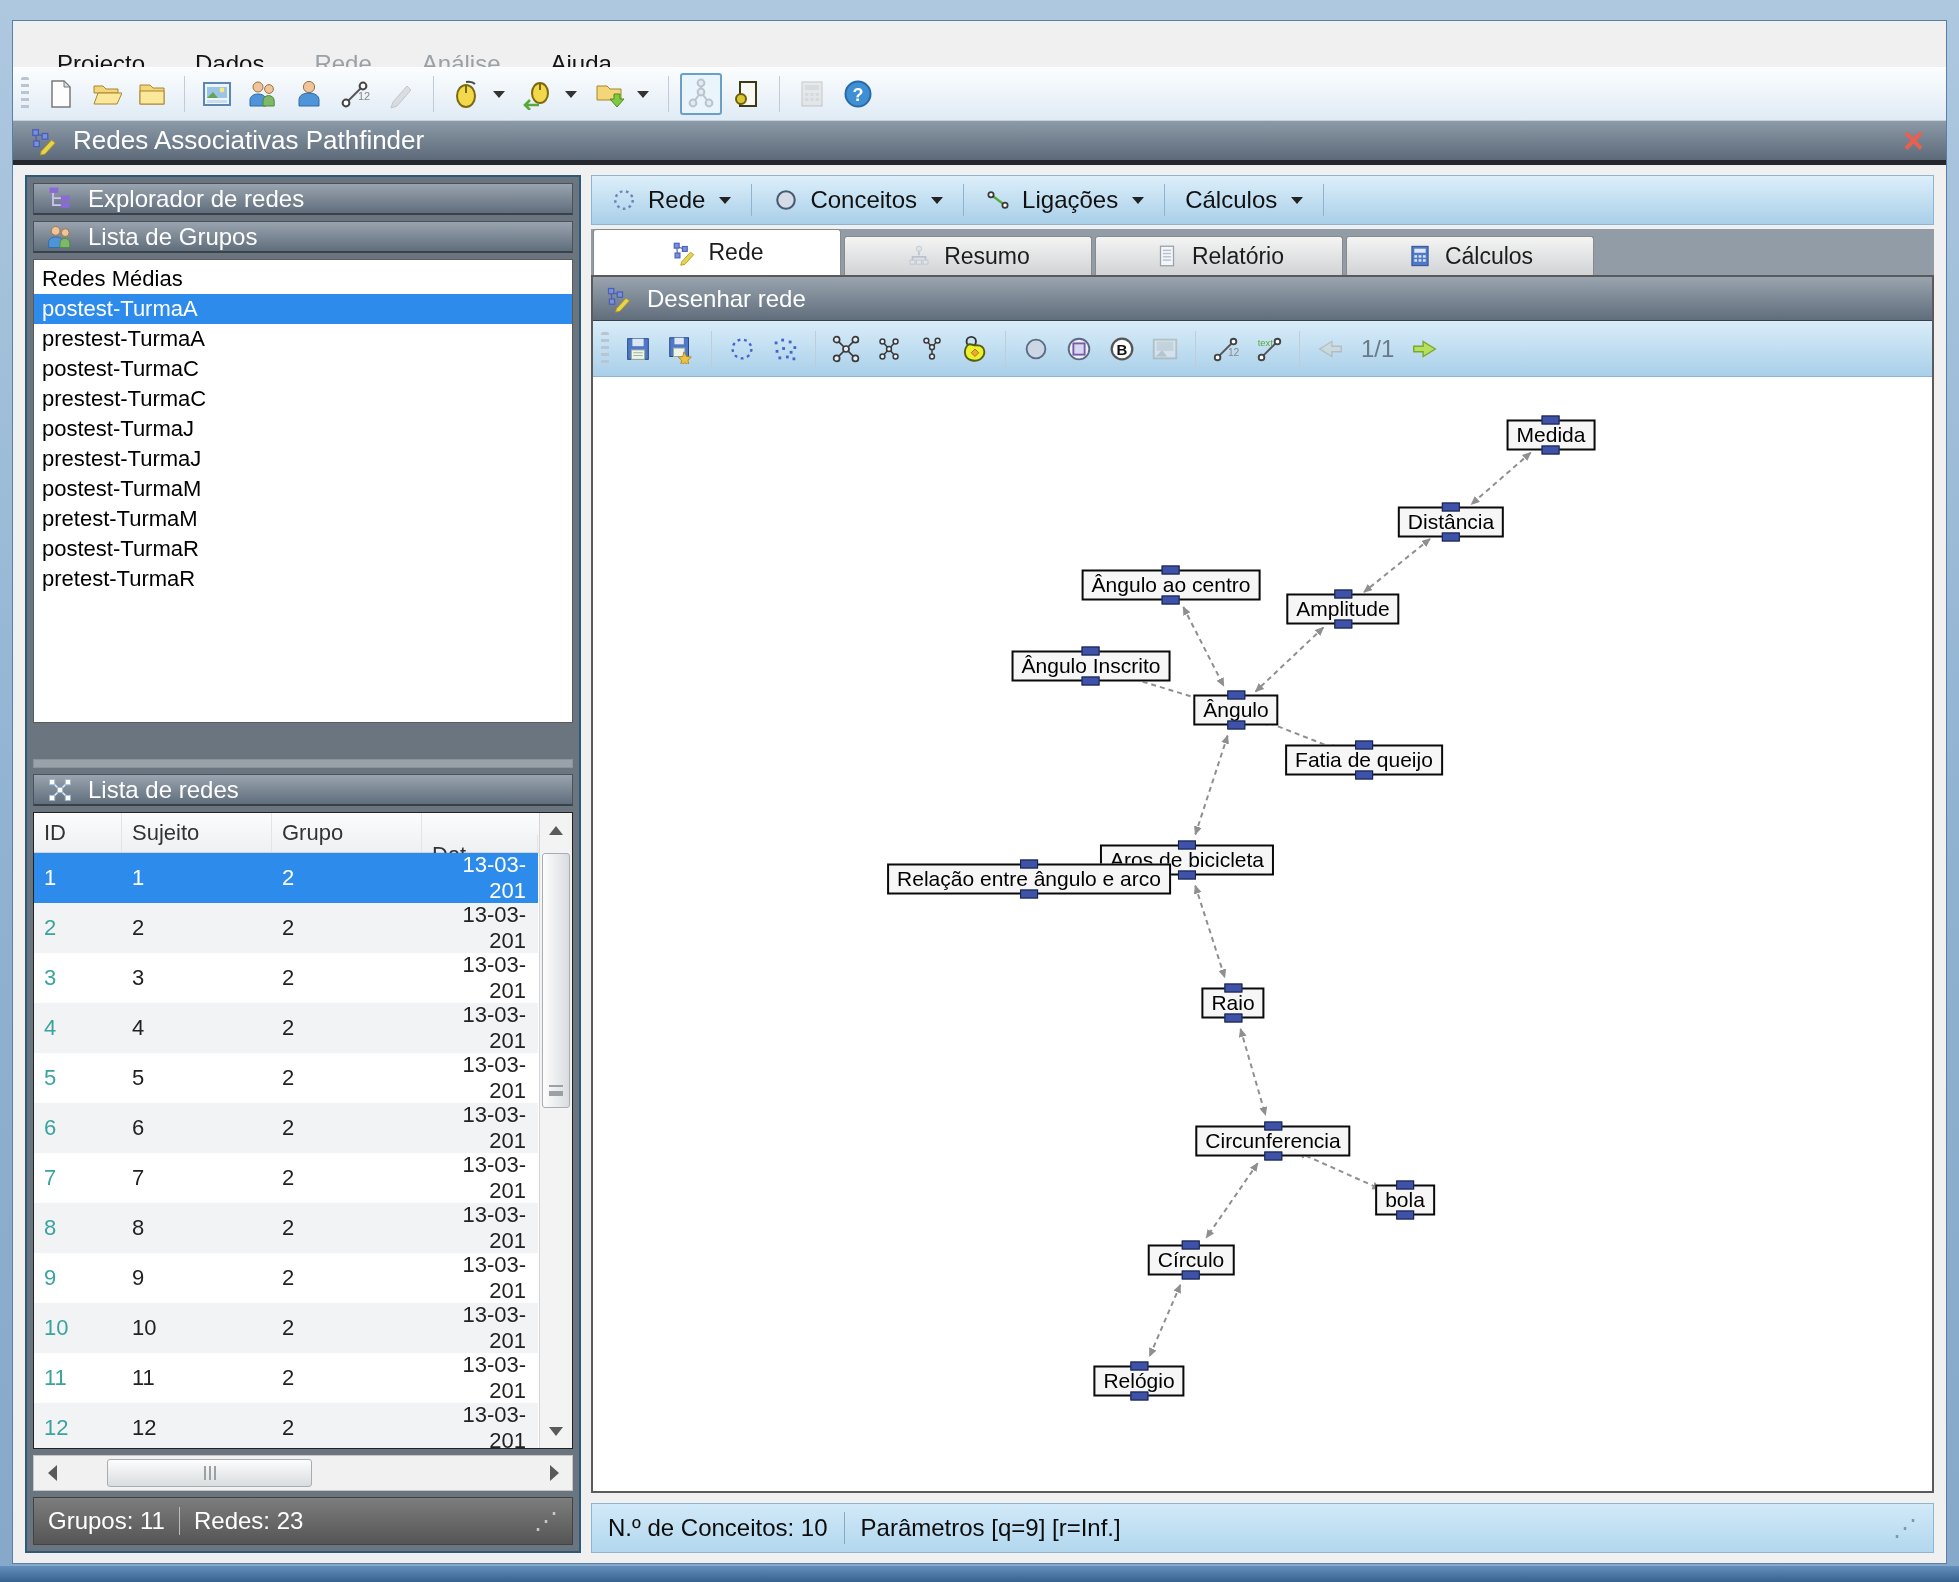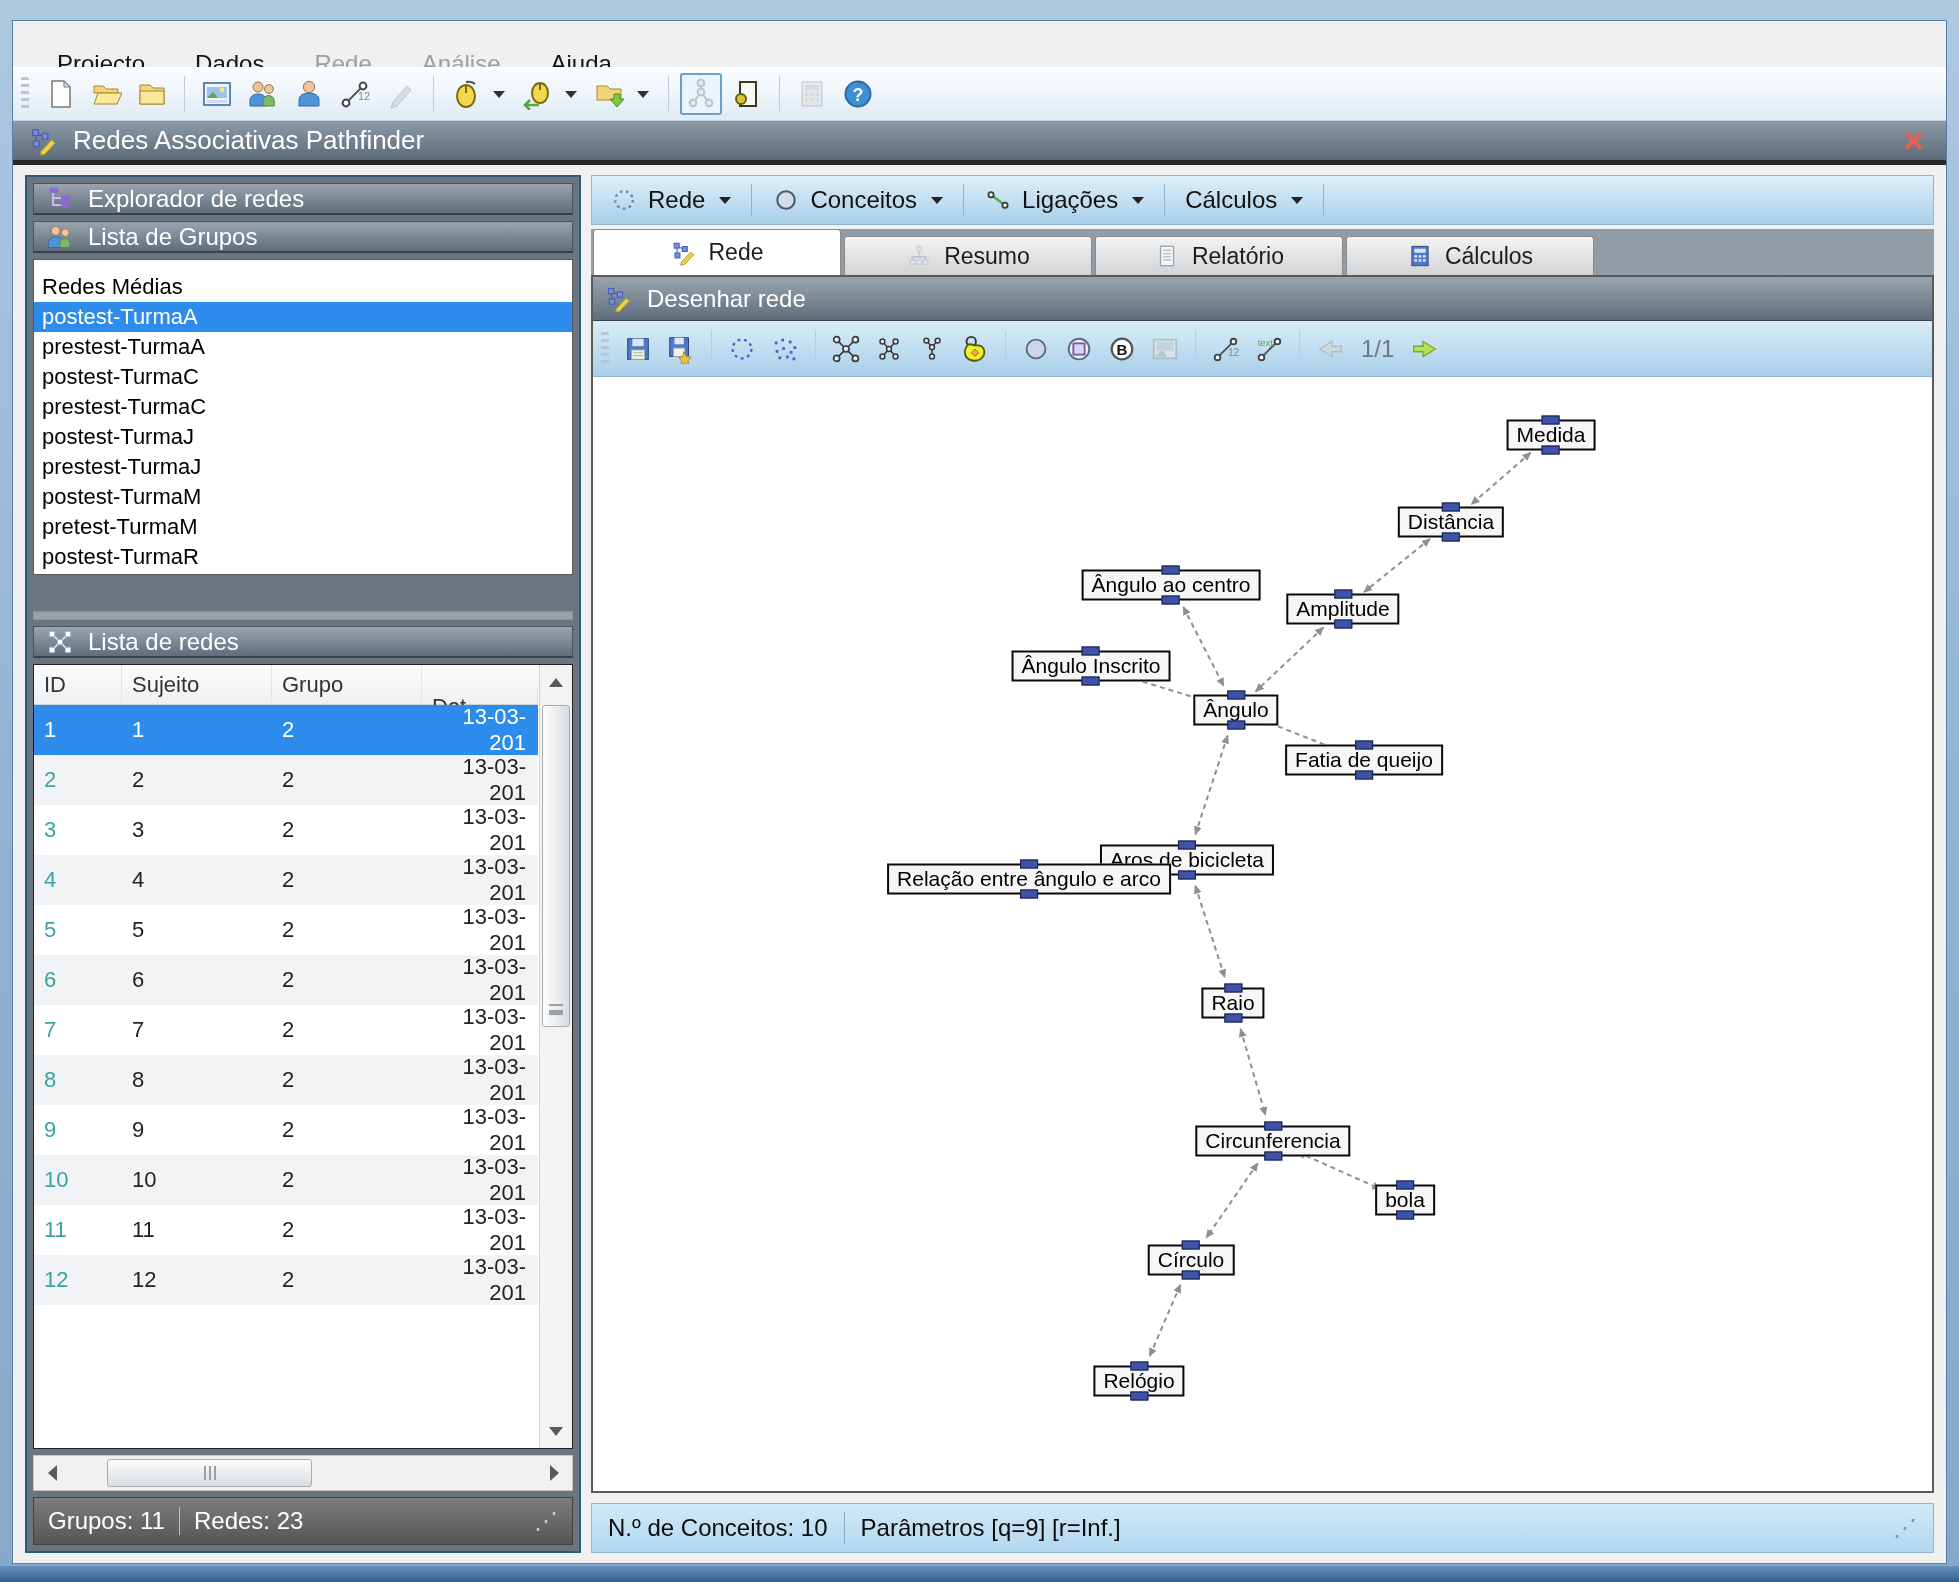--- a/index.html
+++ b/index.html
@@ -42,22 +42,22 @@
   .close-x { margin-left:auto; color:#e8604f; font-size:36px; font-weight:bold; line-height:36px;
     padding:0 6px; cursor:default; }
   
   .content { flex:1; display:flex; gap:10px; padding:10px 12px; min-height:0; }
   
   .left-panel { width:556px; background:#6a7580; border:2px solid #2d5a78; padding:6px;
     display:flex; flex-direction:column; gap:6px; min-height:0; }
   .section-header { height:32px; flex:none; background:linear-gradient(180deg,#99a4af,#606d7b);
     border:1px solid #49535d; border-bottom:2px solid #39414a; color:#fff; font-size:24px;
     display:flex; align-items:center; gap:14px; padding:0 12px; }
-  .groups-list { height:316px; flex:none; background:#fff; border:1px solid #5a5a5a;
-    font-size:22px; overflow:hidden; padding-top:12px; }
+  .groups-list { height:464px; flex:none; background:#fff; border:1px solid #5a5a5a;
+    font-size:22px; overflow:hidden; padding-top:4px; }
   .group-item { height:30px; line-height:30px; padding:0 8px; color:#000; white-space:nowrap; }
   .group-item.selected { background:#2d8ceb; color:#fff; }
   .gap-bar { height:9px; flex:none; background:#99a1a9; border:1px solid #8a929a; margin-top:30px; }
   
   .table-wrap { flex:1; min-height:0; background:#fff; border:1px solid #222; position:relative;
     display:flex; flex-direction:column; overflow:hidden; }
   .table-head { height:40px; flex:none; display:flex; align-items:center;
     background:linear-gradient(180deg,#fcfcfd,#eef0f2); border-bottom:1px solid #cfd4d9;
     font-size:22px; color:#333; padding-right:34px; }
   .table-head .cell { border-right:1px solid #e2e5e8; height:100%; display:flex; align-items:center; }

